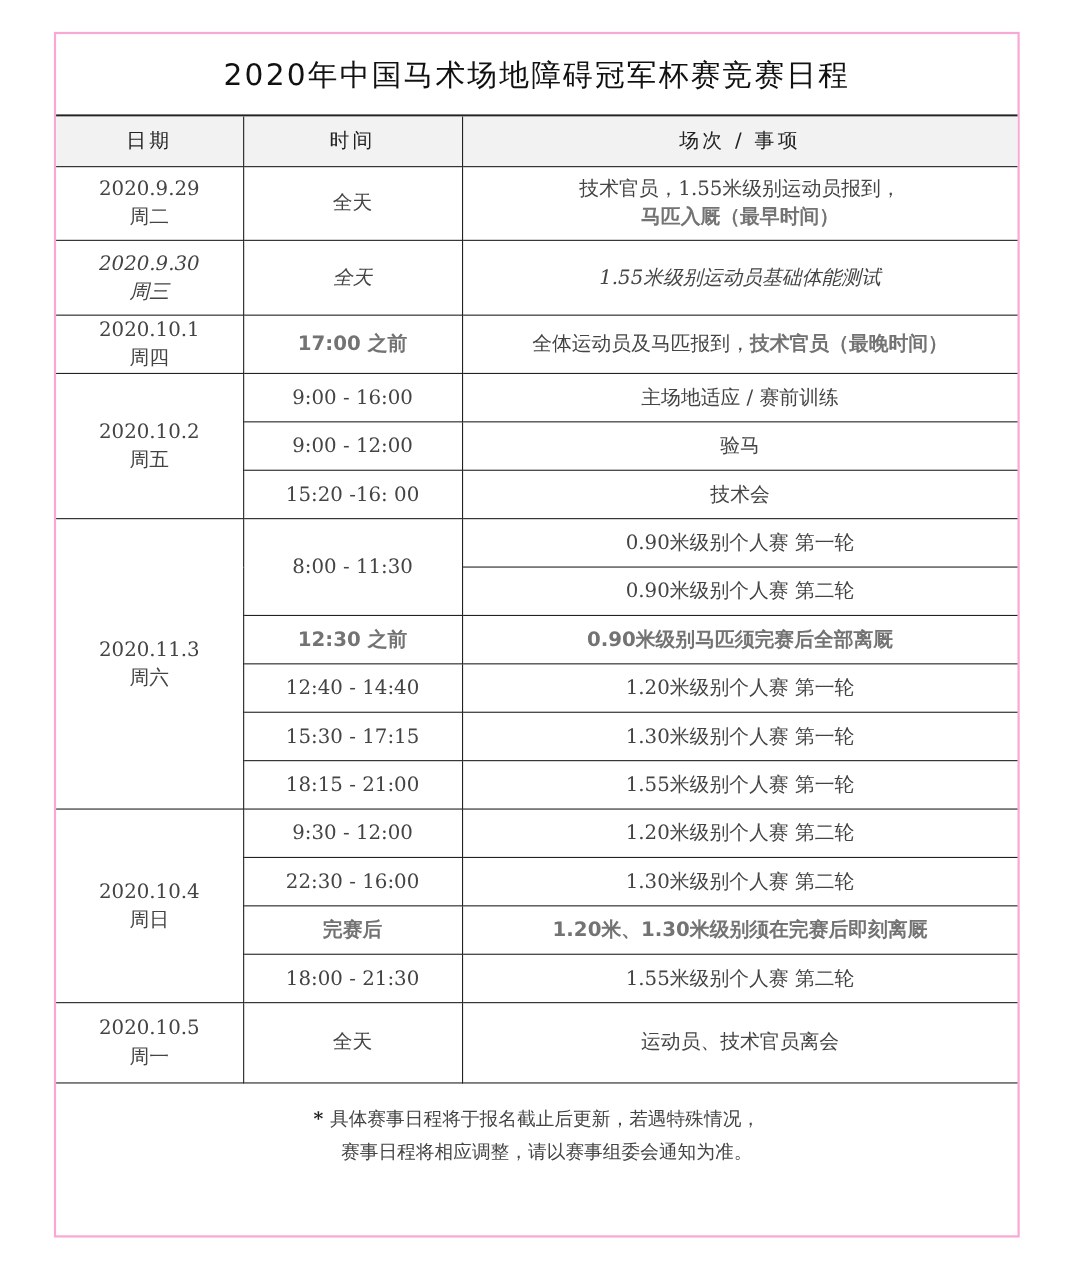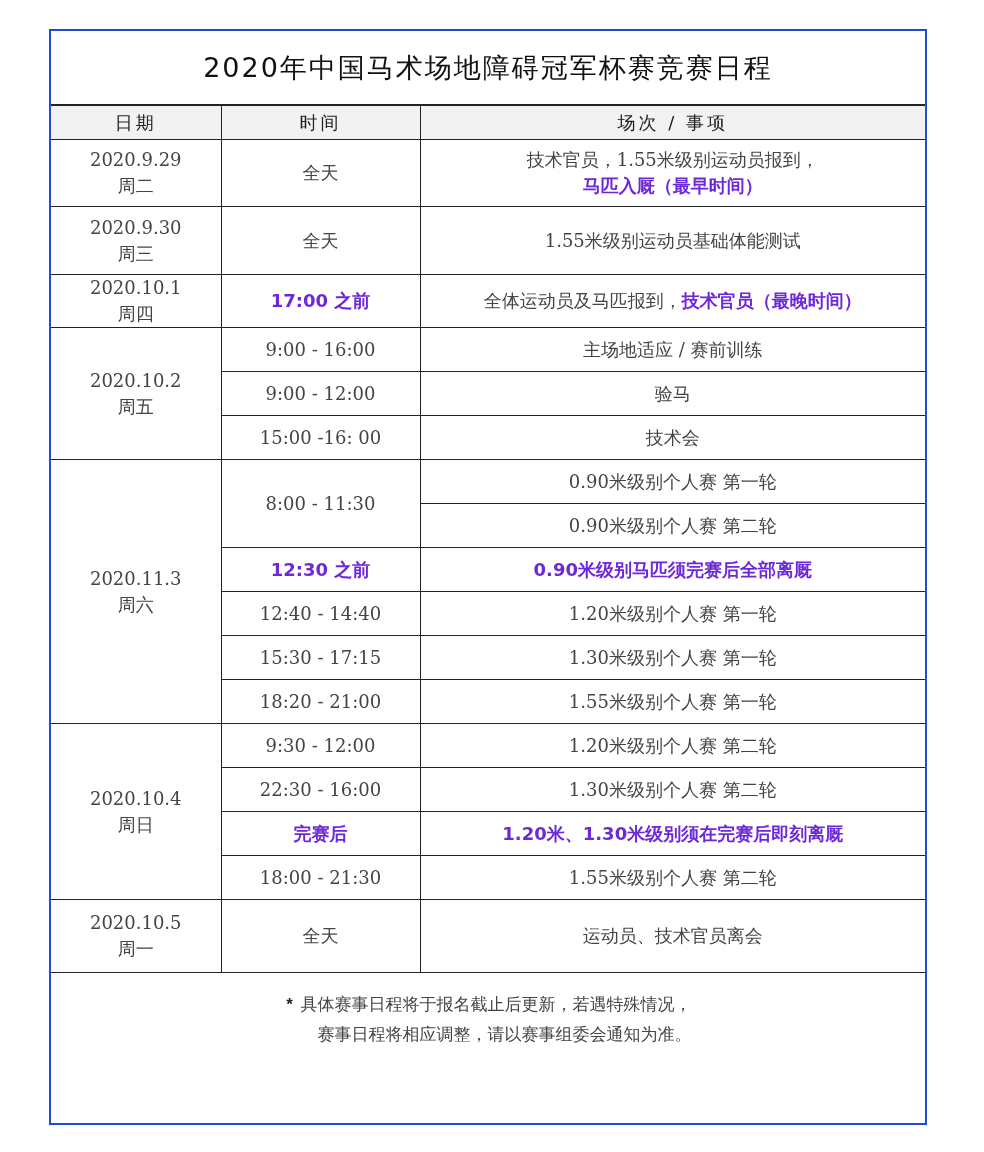--- a/index.html
+++ b/index.html
@@ -1,30 +1,30 @@
 <!DOCTYPE html>
 <html><head>
 <meta charset="utf-8">
 <style>
   html, body { margin: 0; padding: 0; background: #ffffff; }
   body { width: 984px; height: 1152px; position: relative; font-family: "DejaVu Serif", serif; color: #333; }
-  .sheet { position: absolute; left: 49px; top: 29px; width: 878px; height: 1096px; border: 2px solid #1d4ed8; box-sizing: border-box; background: #fff; }
+  .sheet { position: absolute; left: 49px; top: 29px; width: 878px; height: 1096px; border: 2px solid #f9a8d4; box-sizing: border-box; background: #fff; }
   .title { height: 75px; display: flex; align-items: center; justify-content: center; font-family: "DejaVu Sans", sans-serif; font-size: 27px; color: #111; letter-spacing: 2px; border-bottom: 2px solid #222; box-sizing: border-box; }
   table { border-collapse: collapse; width: 874px; table-layout: fixed; }
   td, th { border: 1.5px solid #222; text-align: center; vertical-align: middle; padding: 0 6px; font-size: 18px; line-height: 26px; color: #444; font-weight: normal; }
   tr > *:first-child { border-left: none; }
   tr > *:last-child { border-right: none; }
-  thead th { background: #f2f2f2; height: 33px; color: #222; font-family: "DejaVu Sans", sans-serif; font-size: 18px; letter-spacing: 3px; }
+  thead th { background: #f2f2f2; height: 45px; color: #222; font-family: "DejaVu Sans", sans-serif; font-size: 18px; letter-spacing: 3px; }
   thead tr th { border-top: none; }
   .col-date { width: 170px; }
   .col-time { width: 199px; }
-  .bold { font-weight: bold; color: #6d28d9; font-family: "DejaVu Sans", sans-serif; }
-  .h69 { height: 67px; margin-left: 21px; } .h70 { height: 68px; } .h59 { height: 46px; } .h46 { height: 44px; } .h75 { height: 73px; }
+  .bold { font-weight: bold; color: #737373; font-family: "DejaVu Sans", sans-serif; }
+  .h69 { height: 67px; margin-left: 21px; } .h70 { height: 68px; font-style: italic; } .h59 { height: 46px; } .h46 { height: 44px; } .h75 { height: 73px; }
   .note-cell { height: 95px; border-bottom: none; text-align: center; font-size: 17px; line-height: 30px; color: #444; }
-  .note-inner { display: inline-block; text-align: right; font-family: Liberation Mono, monospace; }
+  .note-inner { display: inline-block; text-align: center; }
   .star { font-weight: bold; color: #222; margin-right: 6px; }
   .date-line { display: block; }
 </style>
 </head>
 <body>
 
 <div class="sheet">
   <div class="title">2020年中国马术场地障碍冠军杯赛竞赛日程</div>
   <table>
     <colgroup>
@@ -79,21 +79,21 @@
           <span class="date-line">周五</span>
         </td>
         <td>9:00 - 16:00</td>
         <td>主场地适应 / 赛前训练</td>
       </tr>
       <tr class="h46">
         <td>9:00 - 12:00</td>
         <td>验马</td>
       </tr>
       <tr class="h46">
-        <td>15:00 -16: 00</td>
+        <td>15:20 -16: 00</td>
         <td>技术会</td>
       </tr>
 
       <tr class="h46">
         <td rowspan="6">
           <span class="date-line">2020.11.3</span>
           <span class="date-line">周六</span>
         </td>
         <td rowspan="2">8:00 - 11:30</td>
         <td>0.90米级别个人赛 第一轮</td>
@@ -107,21 +107,21 @@
       </tr>
       <tr class="h46">
         <td>12:40 - 14:40</td>
         <td>1.20米级别个人赛 第一轮</td>
       </tr>
       <tr class="h46">
         <td>15:30 - 17:15</td>
         <td>1.30米级别个人赛 第一轮</td>
       </tr>
       <tr class="h46">
-        <td>18:20 - 21:00</td>
+        <td>18:15 - 21:00</td>
         <td>1.55米级别个人赛 第一轮</td>
       </tr>
 
       <tr class="h46">
         <td rowspan="4">
           <span class="date-line">2020.10.4</span>
           <span class="date-line">周日</span>
         </td>
         <td>9:30 - 12:00</td>
         <td>1.20米级别个人赛 第二轮</td>

